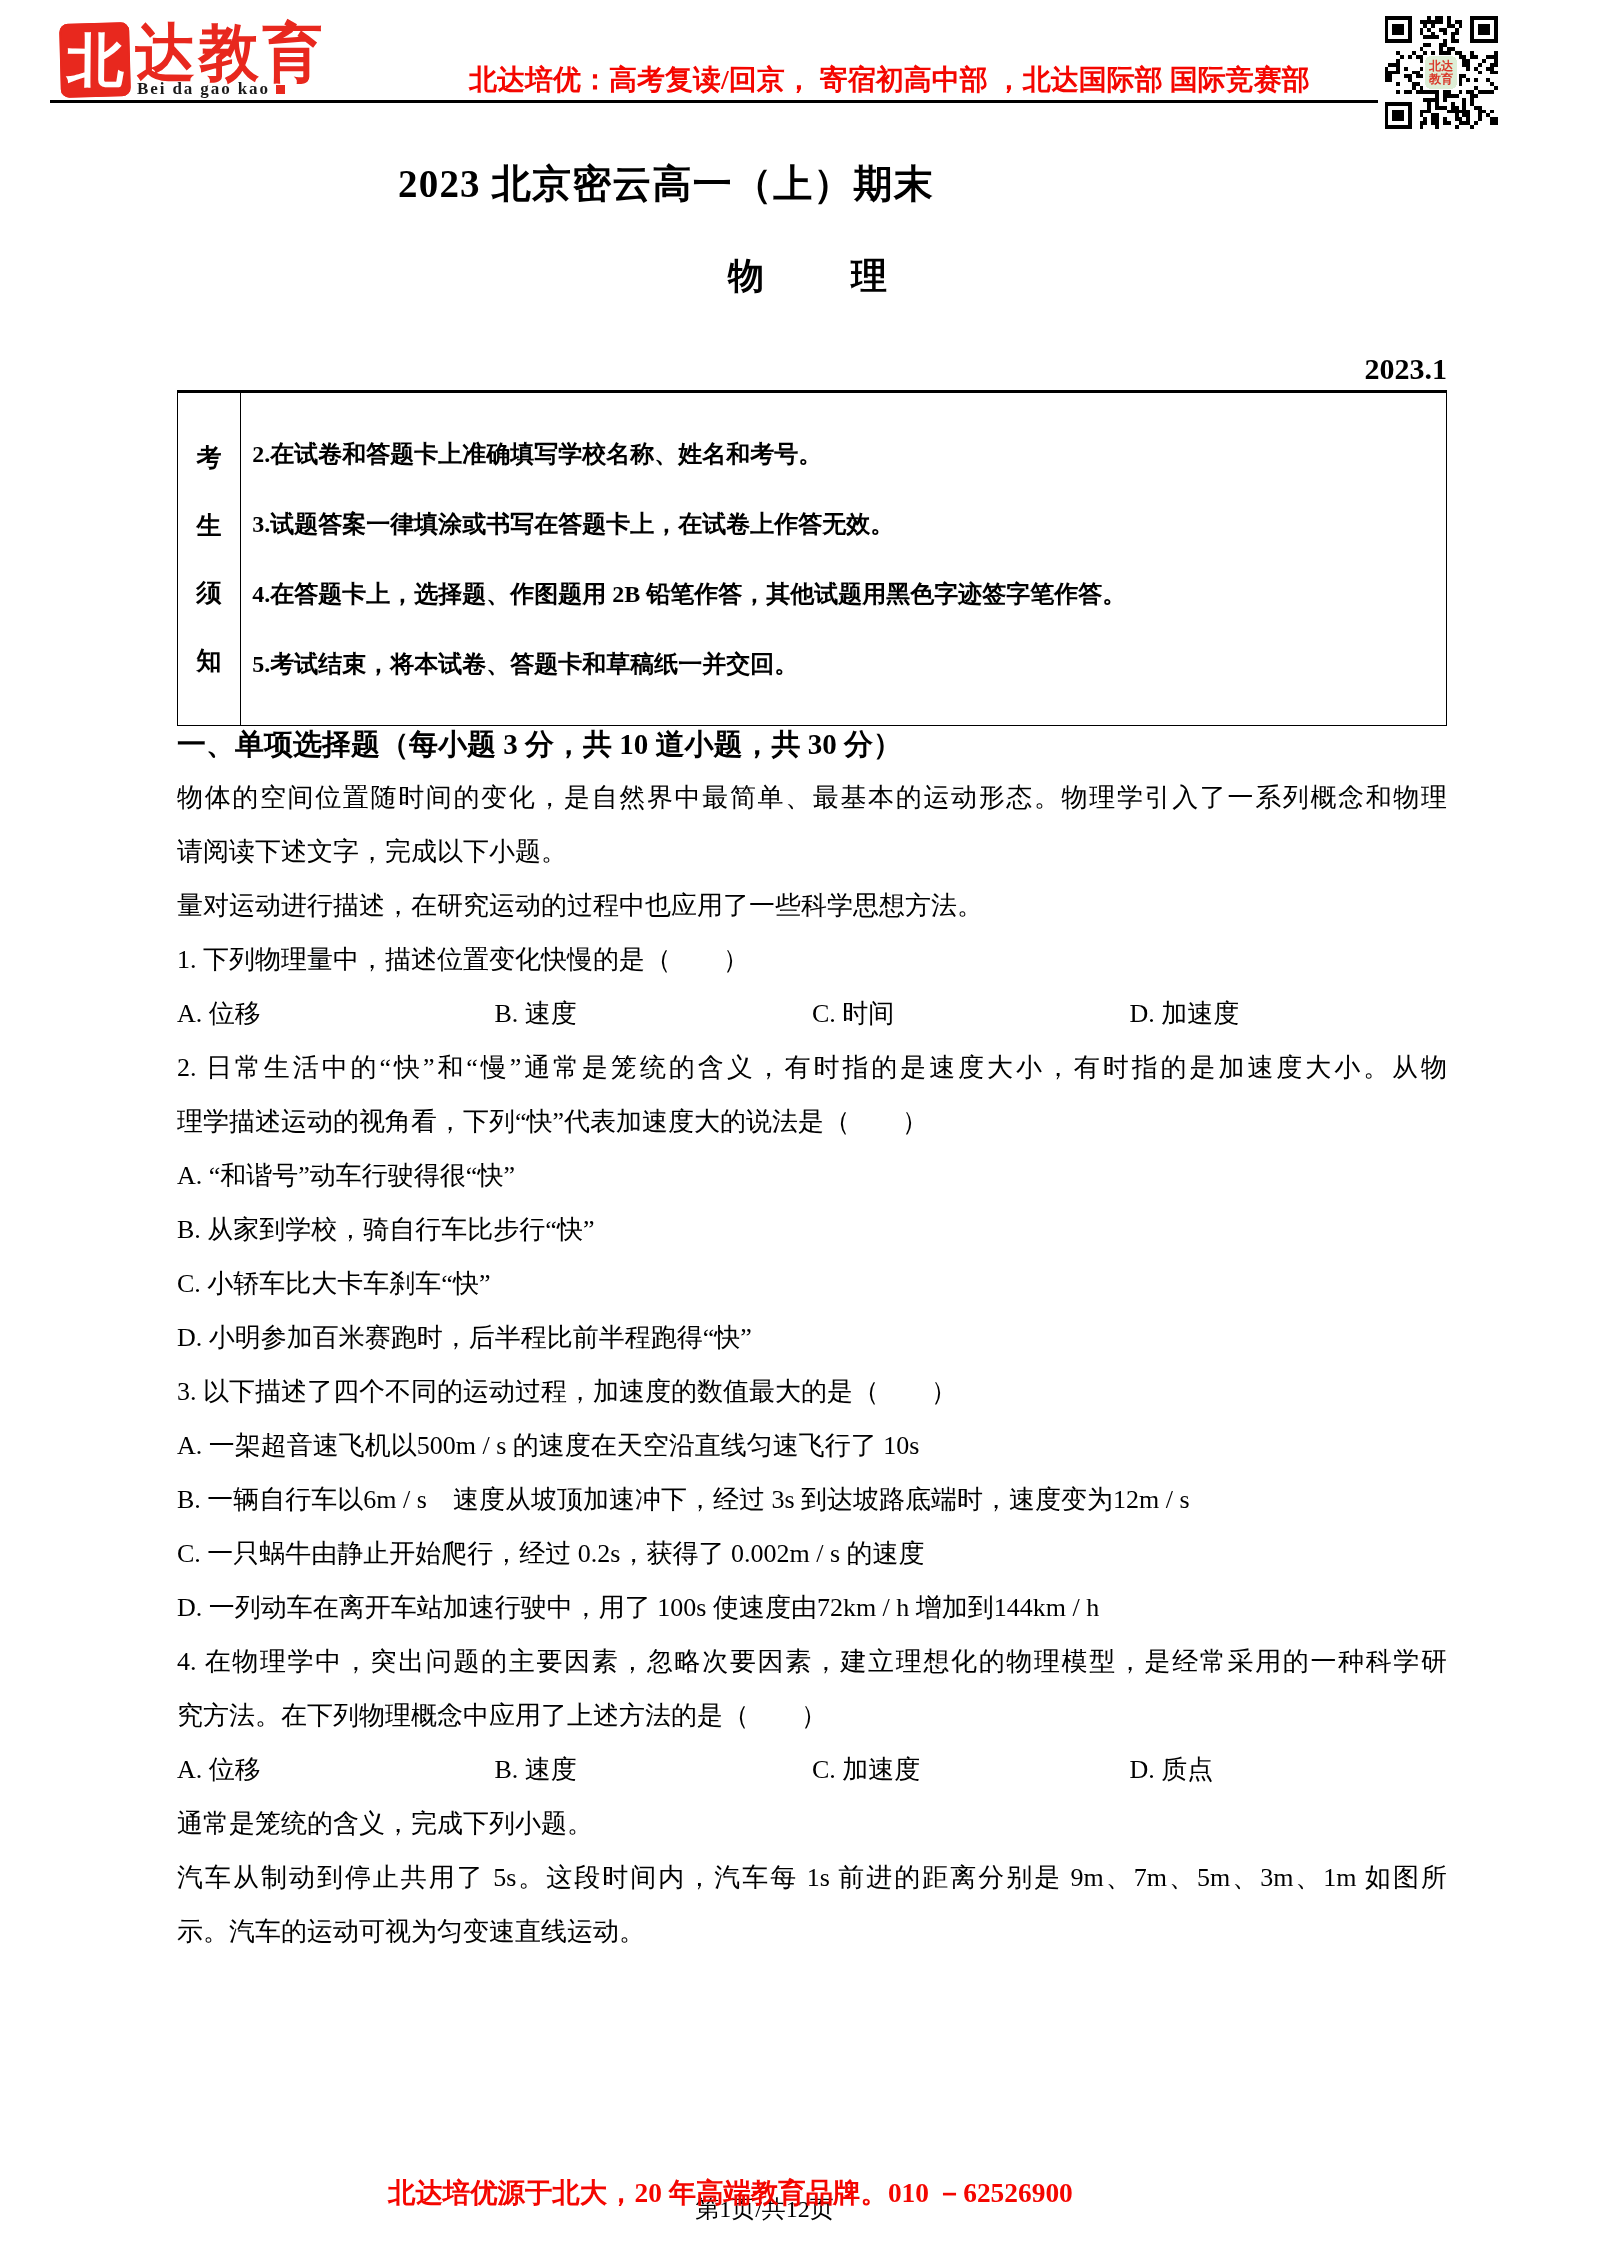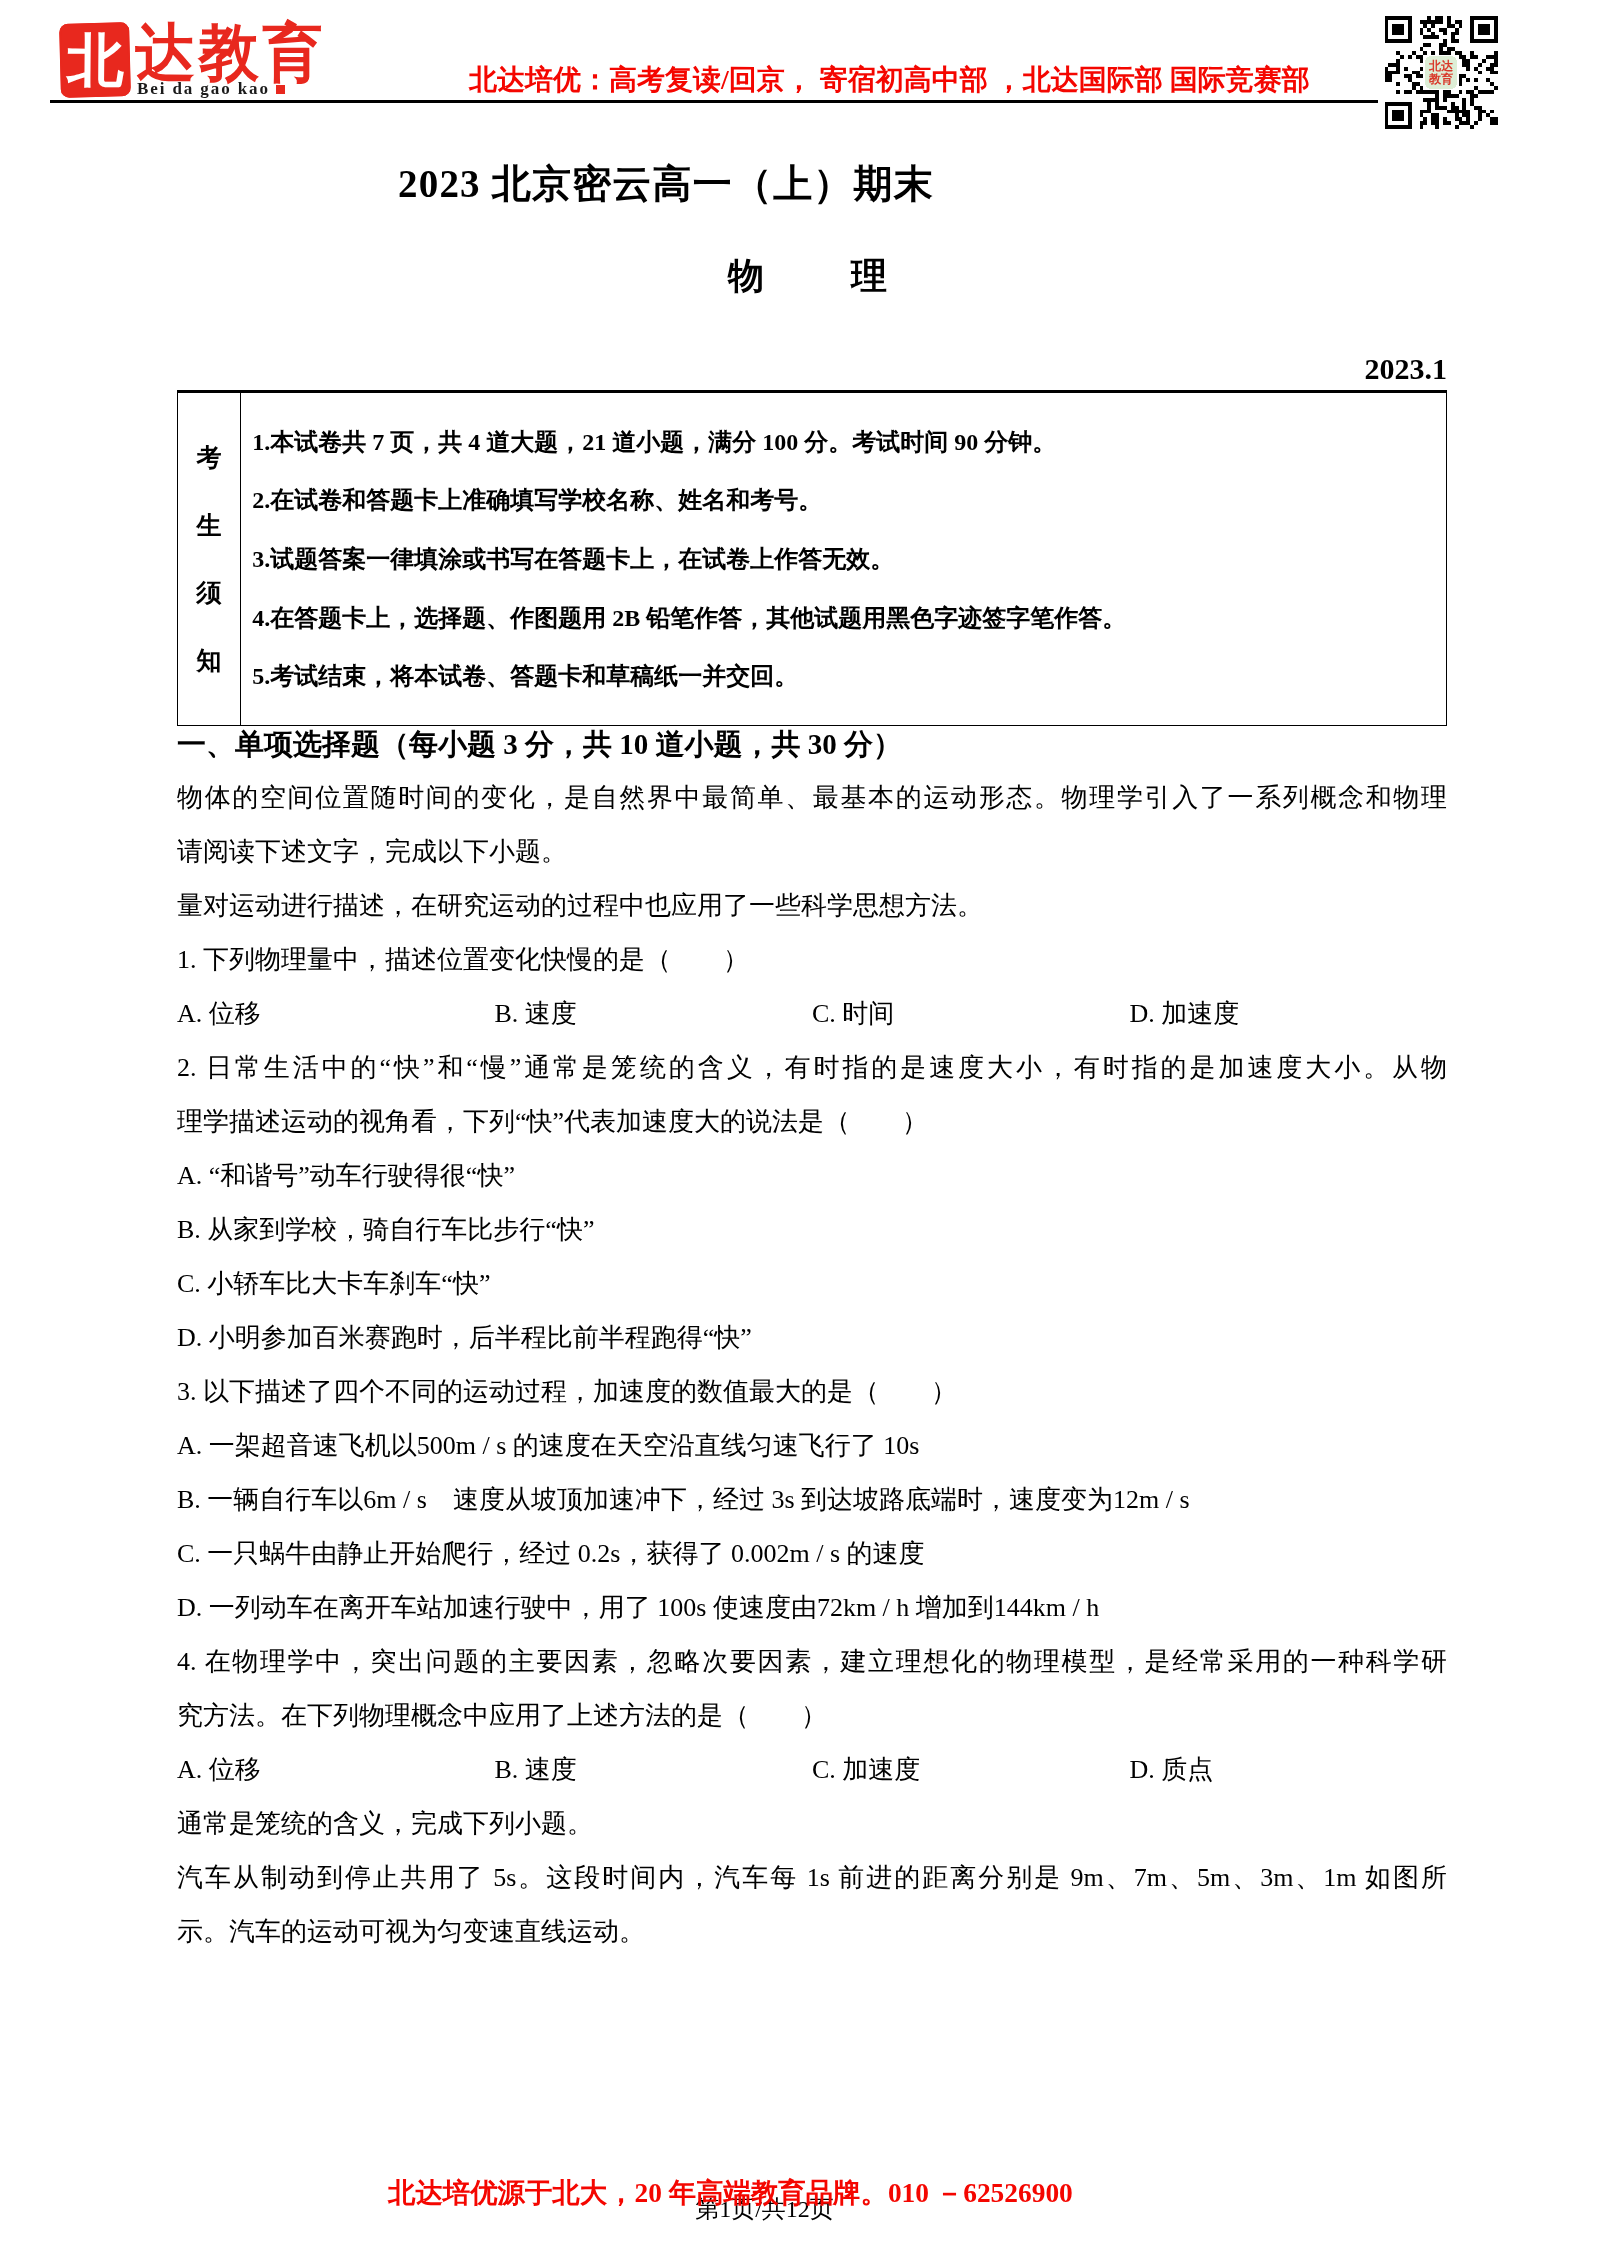--- a/index.html
+++ b/index.html
@@ -295,21 +295,20 @@
   <div class="abs date">2023.1</div>
 
   <div class="abs notice">
     <div class="notice-side">
       <span>考</span>
       <span>生</span>
       <span>须</span>
       <span>知</span>
     </div>
     <div class="notice-items">
-      <div>1.本试卷共 7 页，共 4 道大题，21 道小题，满分 100 分。考试时间 90 分钟。</div>
       <div>2.在试卷和答题卡上准确填写学校名称、姓名和考号。</div>
       <div>3.试题答案一律填涂或书写在答题卡上，在试卷上作答无效。</div>
       <div>4.在答题卡上，选择题、作图题用 2B 铅笔作答，其他试题用黑色字迹签字笔作答。</div>
       <div>5.考试结束，将本试卷、答题卡和草稿纸一并交回。</div>
     </div>
   </div>
 
   <div class="abs content">
     <div class="heading">一、单项选择题（每小题 3 分，共 10 道小题，共 30 分）</div>
 

